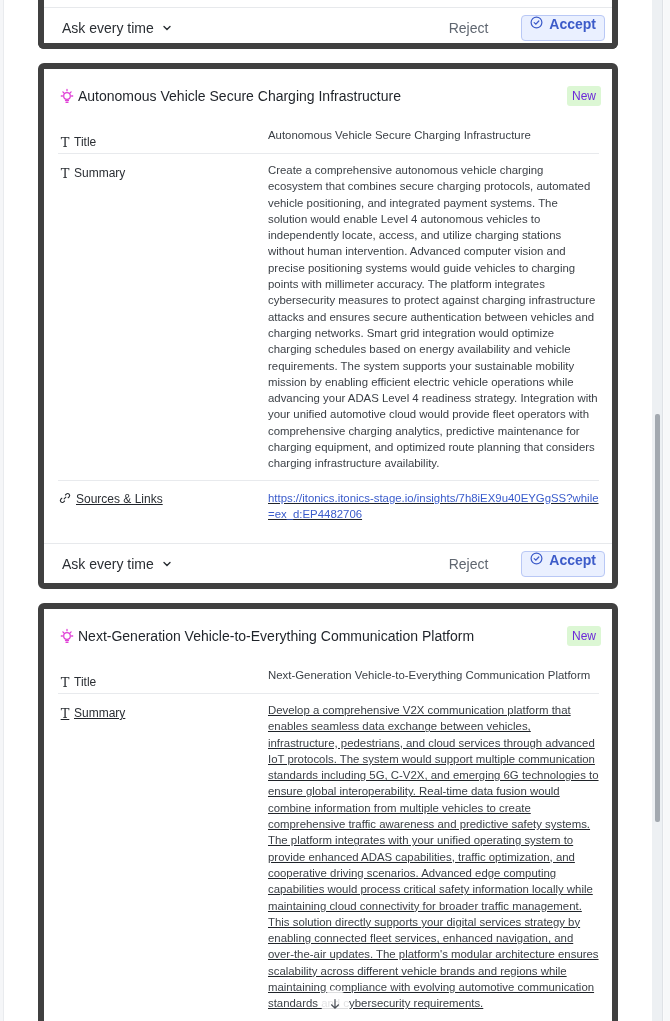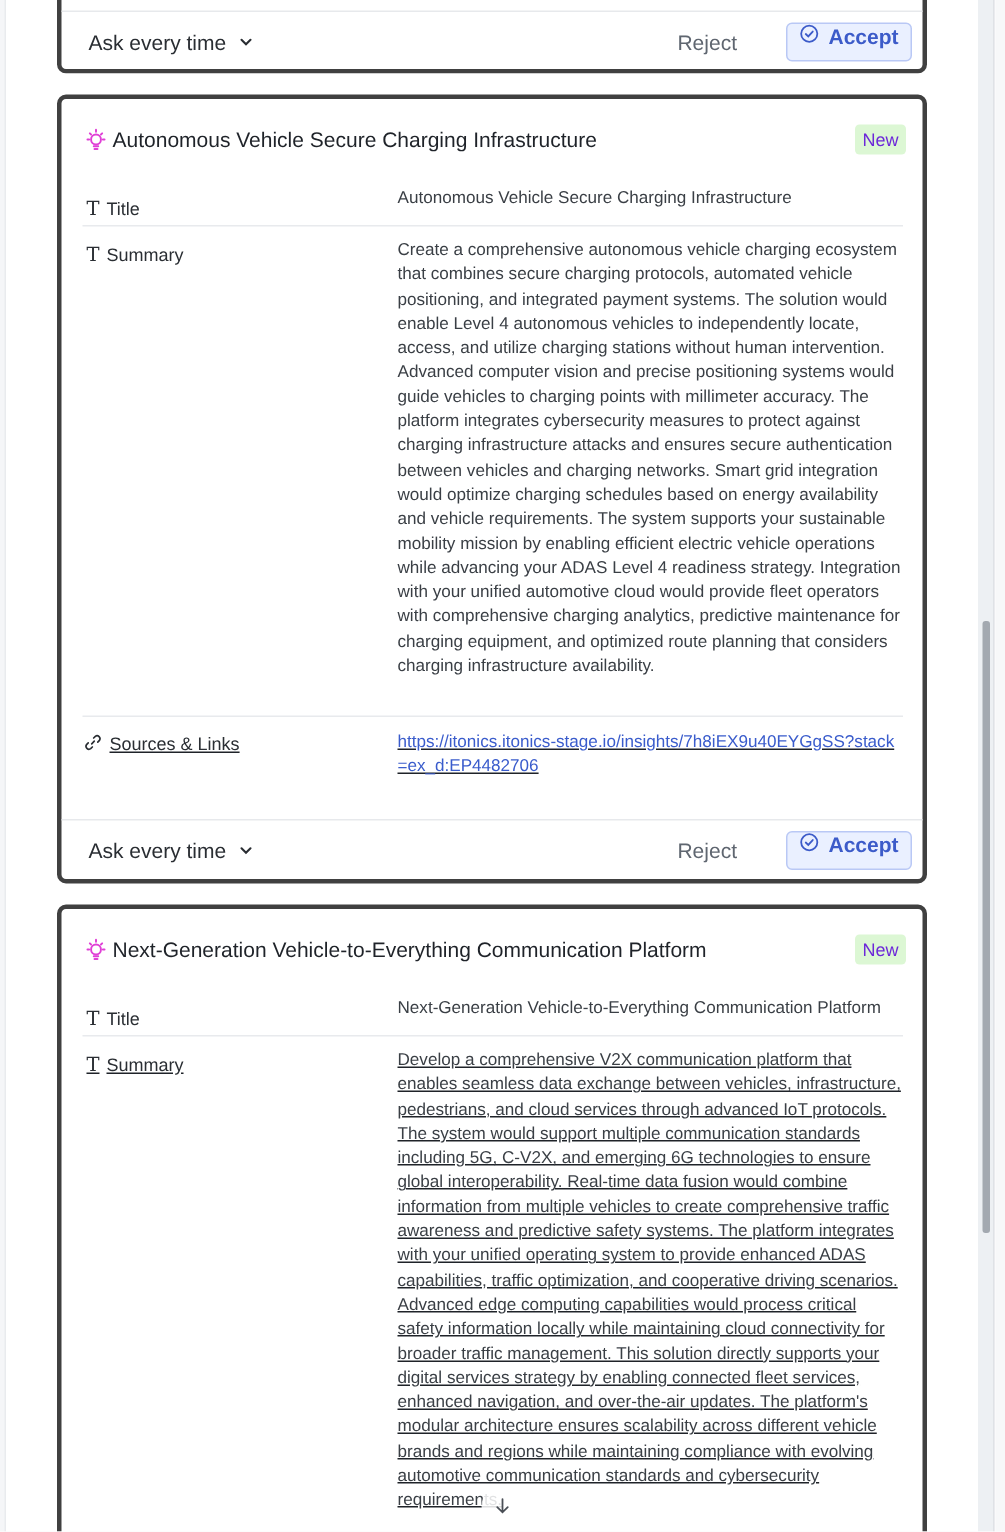--- a/index.html
+++ b/index.html
@@ -4,21 +4,21 @@
 <style>
   * { box-sizing: border-box; margin: 0; padding: 0; }
   html, body { width: 670px; height: 1021px; overflow: hidden; background: #fafafb; }
   body { font-family: "Liberation Sans", sans-serif; color: #1f2329; position: relative; }
   .left-rail { position: absolute; left: 0; top: 0; width: 4px; height: 1021px; background: #f5f6f8; border-right: 1px solid #e9ebee; }
   .panel { position: absolute; left: 4px; top: 0; width: 648px; height: 1021px; background: #ffffff; overflow: hidden; }
   .scroll-track { position: absolute; left: 652px; top: 0; width: 11px; height: 1021px; background: #edf0f3; border-right: 1px solid #dfe2e6; }
   .scroll-thumb { position: absolute; left: 655px; top: 414px; width: 5px; height: 408px; background: #a3a9b0; border-radius: 2px; }
   .outer-right { position: absolute; left: 664px; top: 0; width: 6px; height: 1021px; background: #f7f8f9; }
 
-  .card { position: absolute; left: 34px; width: 580px; background: #fff; border: 3px solid #404040; border-radius: 6px; }
+  .card { position: absolute; left: 34px; width: 580px; background: #fff; border: 6px solid #404040; border-radius: 6px; }
   .card-footer { height: 40px; display: flex; align-items: center; justify-content: space-between; padding: 0 7px 0 18px; }
   .card-footer.bordered { border-top: 1px solid #e7e9ec; }
   .ask { display: flex; align-items: center; font-size: 14px; color: #2a2e33; cursor: pointer; }
   .ask .chev { margin-left: 8px; width: 10px; height: 10px; }
   .actions { display: flex; align-items: center; gap: 18px; }
   .reject { font-size: 14px; color: #5f6670; margin-right: 15px; background: none; border: none; font-family: inherit; cursor: pointer; }
   .accept { display: flex; align-items: flex-start; height: 26px; padding: 0 8px; background: #eaf0ff; border: 1px solid #b9c8f5; border-radius: 4px; color: #3c5bc9; font-size: 14px; font-weight: bold; font-family: inherit; cursor: pointer; }
   .accept svg { margin-right: 6px; }
 
   .card-head { display: flex; align-items: center; justify-content: space-between; padding: 14px 11px 0 16px; height: 40px; }
@@ -98,21 +98,21 @@
         <div class="field-label" style="padding-top:2px;">
           <svg class="ic" width="12" height="12" viewBox="0 0 14 14" style="margin-right:4px;">
             <g fill="none" stroke="#2a2e33" stroke-width="1.3" stroke-linecap="round">
               <path d="M6 8 L8 6"></path>
               <path d="M7.5 3.5 L8.8 2.2 A2.3 2.3 0 0 1 12 5.4 L10.7 6.7"></path>
               <path d="M6.5 10.5 L5.2 11.8 A2.3 2.3 0 0 1 2 8.6 L3.3 7.3"></path>
             </g>
           </svg>
           <span>Sources &amp; Links</span>
         </div>
-        <div class="field-value"><a href="#">https://itonics.itonics-stage.io/insights/7h8iEX9u40EYGgSS?stack=ex_d:EP4482706</a></div>
+        <div class="field-value"><a href="#">https://itonics.itonics-stage.io/insights/7h8iEX9u40EYGgSS?while=ex_d:EP4482706</a></div>
       </div>
     </div>
     <div class="card-footer bordered" style="position:absolute; bottom:0; left:0; right:0;">
       <div class="ask">
         <span>Ask every time</span>
         <svg class="chev" viewBox="0 0 10 10">
             <path d="M2 3.5 L5 6.5 L8 3.5" fill="none" stroke="#2a2e33" stroke-width="1.4" stroke-linecap="round"></path>
           </svg>
       </div>
       <div class="actions">

